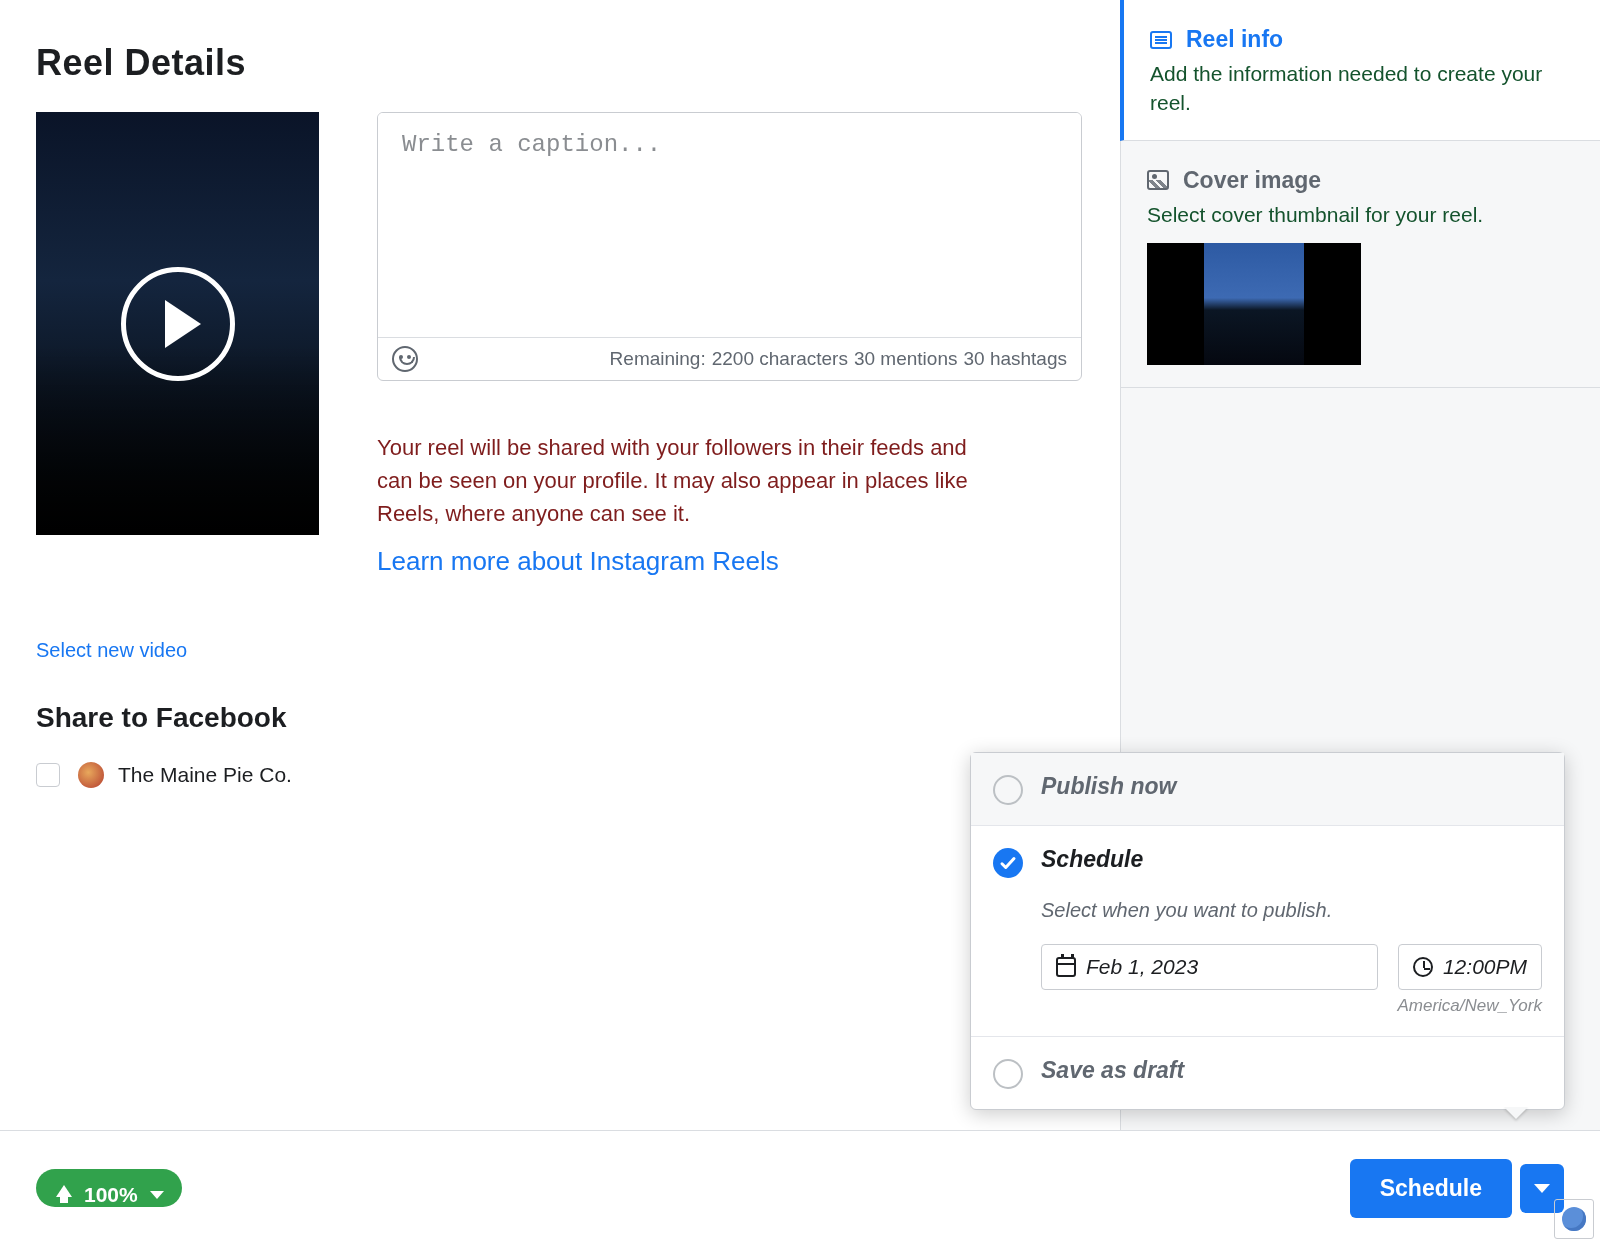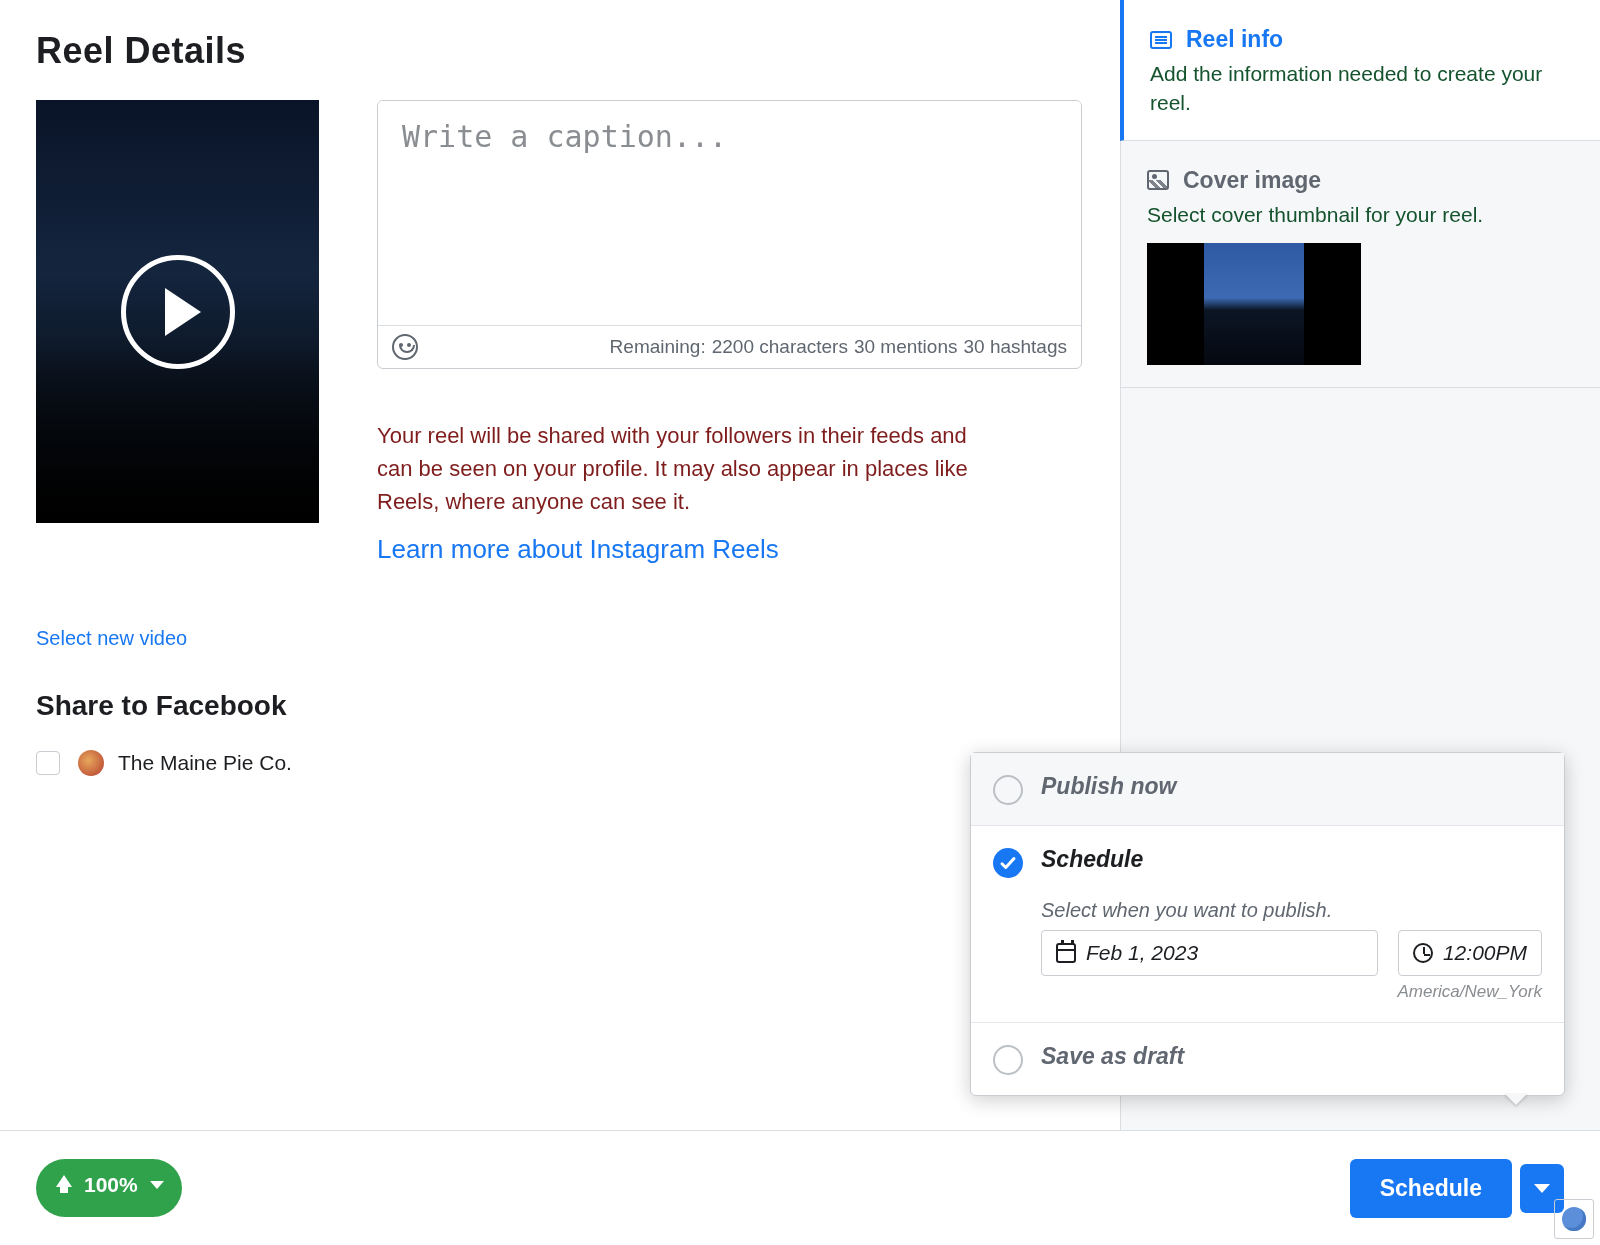--- a/index.html
+++ b/index.html
@@ -8,21 +8,21 @@
   background: #fff;
   color: #1c1e21;
   width: 1600px;
   height: 1245px;
   position: relative;
   overflow: hidden;
 }
 .main-area {
   position: absolute;
   left: 0;
-  top: 0;
+  top: 12px;
   width: 1120px;
   height: 1130px;
   padding: 30px 36px;
 }
 .page-title {
   font-size: 36px;
   font-weight: 700;
   letter-spacing: 0.5px;
   margin-bottom: 28px;
 }
@@ -63,23 +63,24 @@
   border: 1px solid #c9ccd1;
   border-radius: 6px;
   overflow:hidden;
 }
 .caption-textarea {
   width:100%;
   height: 220px;
   border:none;
   resize:none;
   padding: 18px 24px;
-  font-size: 30px;
+  font-size: 24px;
   color:#737373;
   outline:none;
+  font-family:Liberation Mono, monospace;
 }
 .caption-textarea::placeholder { color:#8a8d91; }
 .caption-footer {
   border-top:1px solid #dadde1;
   display:flex;
   align-items:center;
   padding: 8px 14px;
   font-size: 19px;
   color:#606770;
 }
@@ -182,21 +183,21 @@
   background:#fff;
   display:flex; align-items:center;
   padding: 0 36px;
 }
 .upload-pill {
   background:#31a24c;
   color:#fff;
   font-weight:600;
   font-size:21px;
   border-radius:30px;
-  padding: 14px 18px 20px 20px;
+  padding: 14px 18px 0 20px;
   display:flex; align-items:center; gap:12px;
 }
 .upload-arrow {
   width:0; height:0;
   border-left:8px solid transparent;
   border-right:8px solid transparent;
   border-bottom:12px solid #fff;
   position:relative;
 }
 .upload-arrow::after { content:""; position:absolute; width:8px; height:8px; background:#fff; left:-4px; top:10px;}
@@ -260,21 +261,21 @@
 .pop-opt:last-child { background:#f6f7f8; }
 .radio {
   width:30px; height:30px; border:2px solid #bcc0c4; border-radius:50%; flex:0 0 30px; margin-top:2px;
 }
 .radio.checked { border:none; background:#1877f2; display:flex; align-items:center; justify-content:center; }
 .radio.checked svg { width:18px; height:18px; }
 .opt-body { flex:1; }
 .opt-title { font-size:23px; font-weight:700; color:#1c1e21; }
 .pop-opt.muted .opt-title { color:#606770; }
 .opt-desc { font-size:20px; color:#606770; margin-top:26px; }
-.dt-row { display:flex; gap:20px; margin-top:8px; }
+.dt-row { display:flex; gap:20px; margin-top:22px; }
 .dt-input {
   border:1px solid #c9ccd1; border-radius:4px;
   display:flex; align-items:center; gap:10px;
   padding: 10px 14px;
   font-size:21px;
   color:#1c1e21;
 }
 .cal-icon {
   width:20px; height:20px; border:2px solid #1c1e21; border-radius:3px; position:relative;
 }

